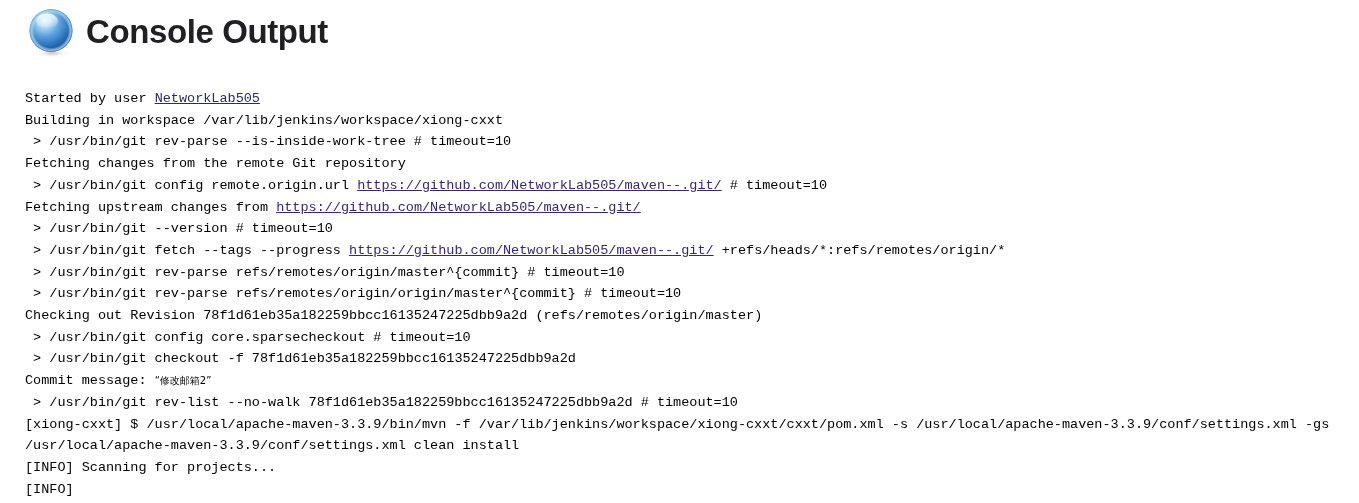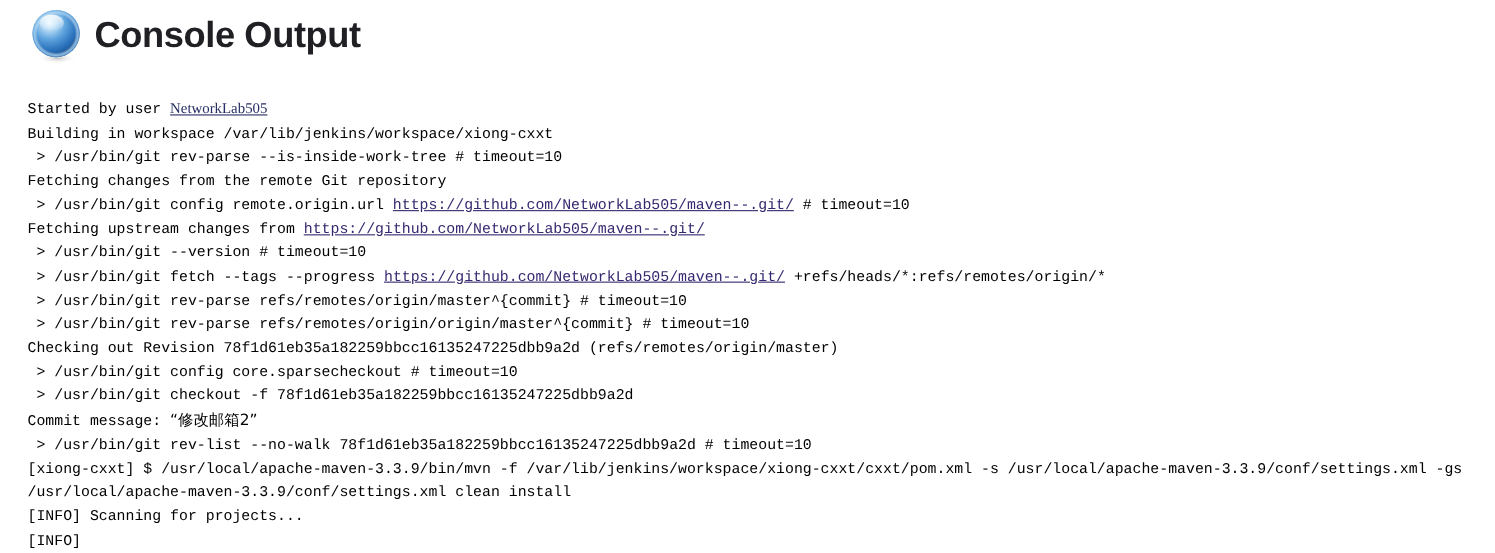--- a/index.html
+++ b/index.html
@@ -63,25 +63,24 @@
     white-space: pre;
   }
   a.console-link {
     color: #36276e;
     text-decoration: underline;
     text-align: center;
   }
   a.user-link {
     color: #262e63;
     text-decoration: underline;
-    font-family: Liberation Serif, serif;
   }
   .cjk {
     font-family: "DejaVu Sans", "Liberation Sans", sans-serif;
-    font-size: 14px;
+    font-size: 10px;
   }
 </style>
 </head>
 <body>
 
 <div class="page-header">
   <div class="jenkins-ball">
     <svg width="52" height="52" viewBox="0 0 52 52" xmlns="http://www.w3.org/2000/svg">
       <defs>
         <radialGradient id="ballGrad" cx="36%" cy="28%" r="72%">

